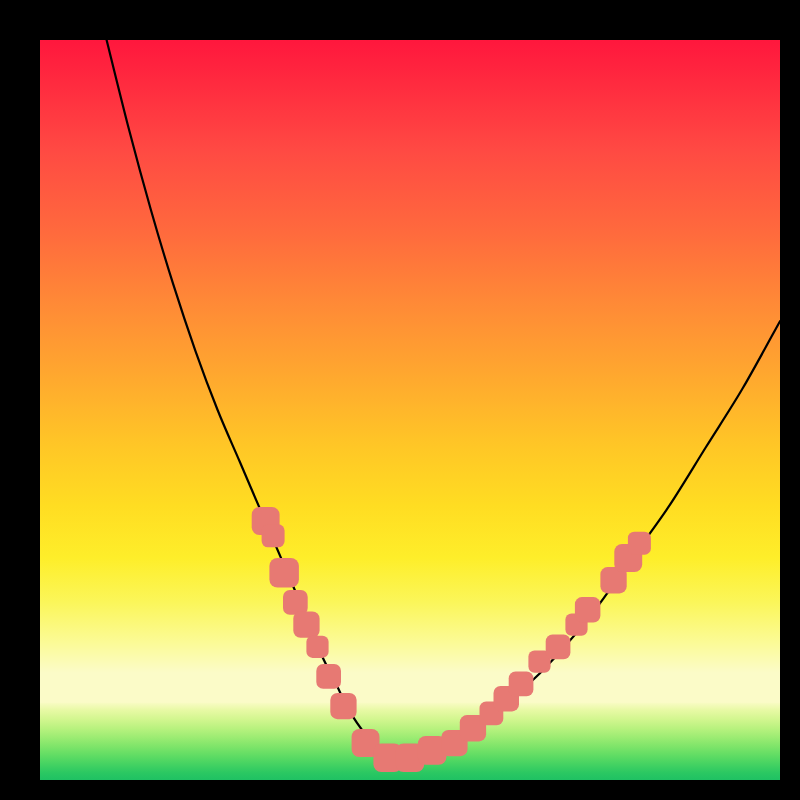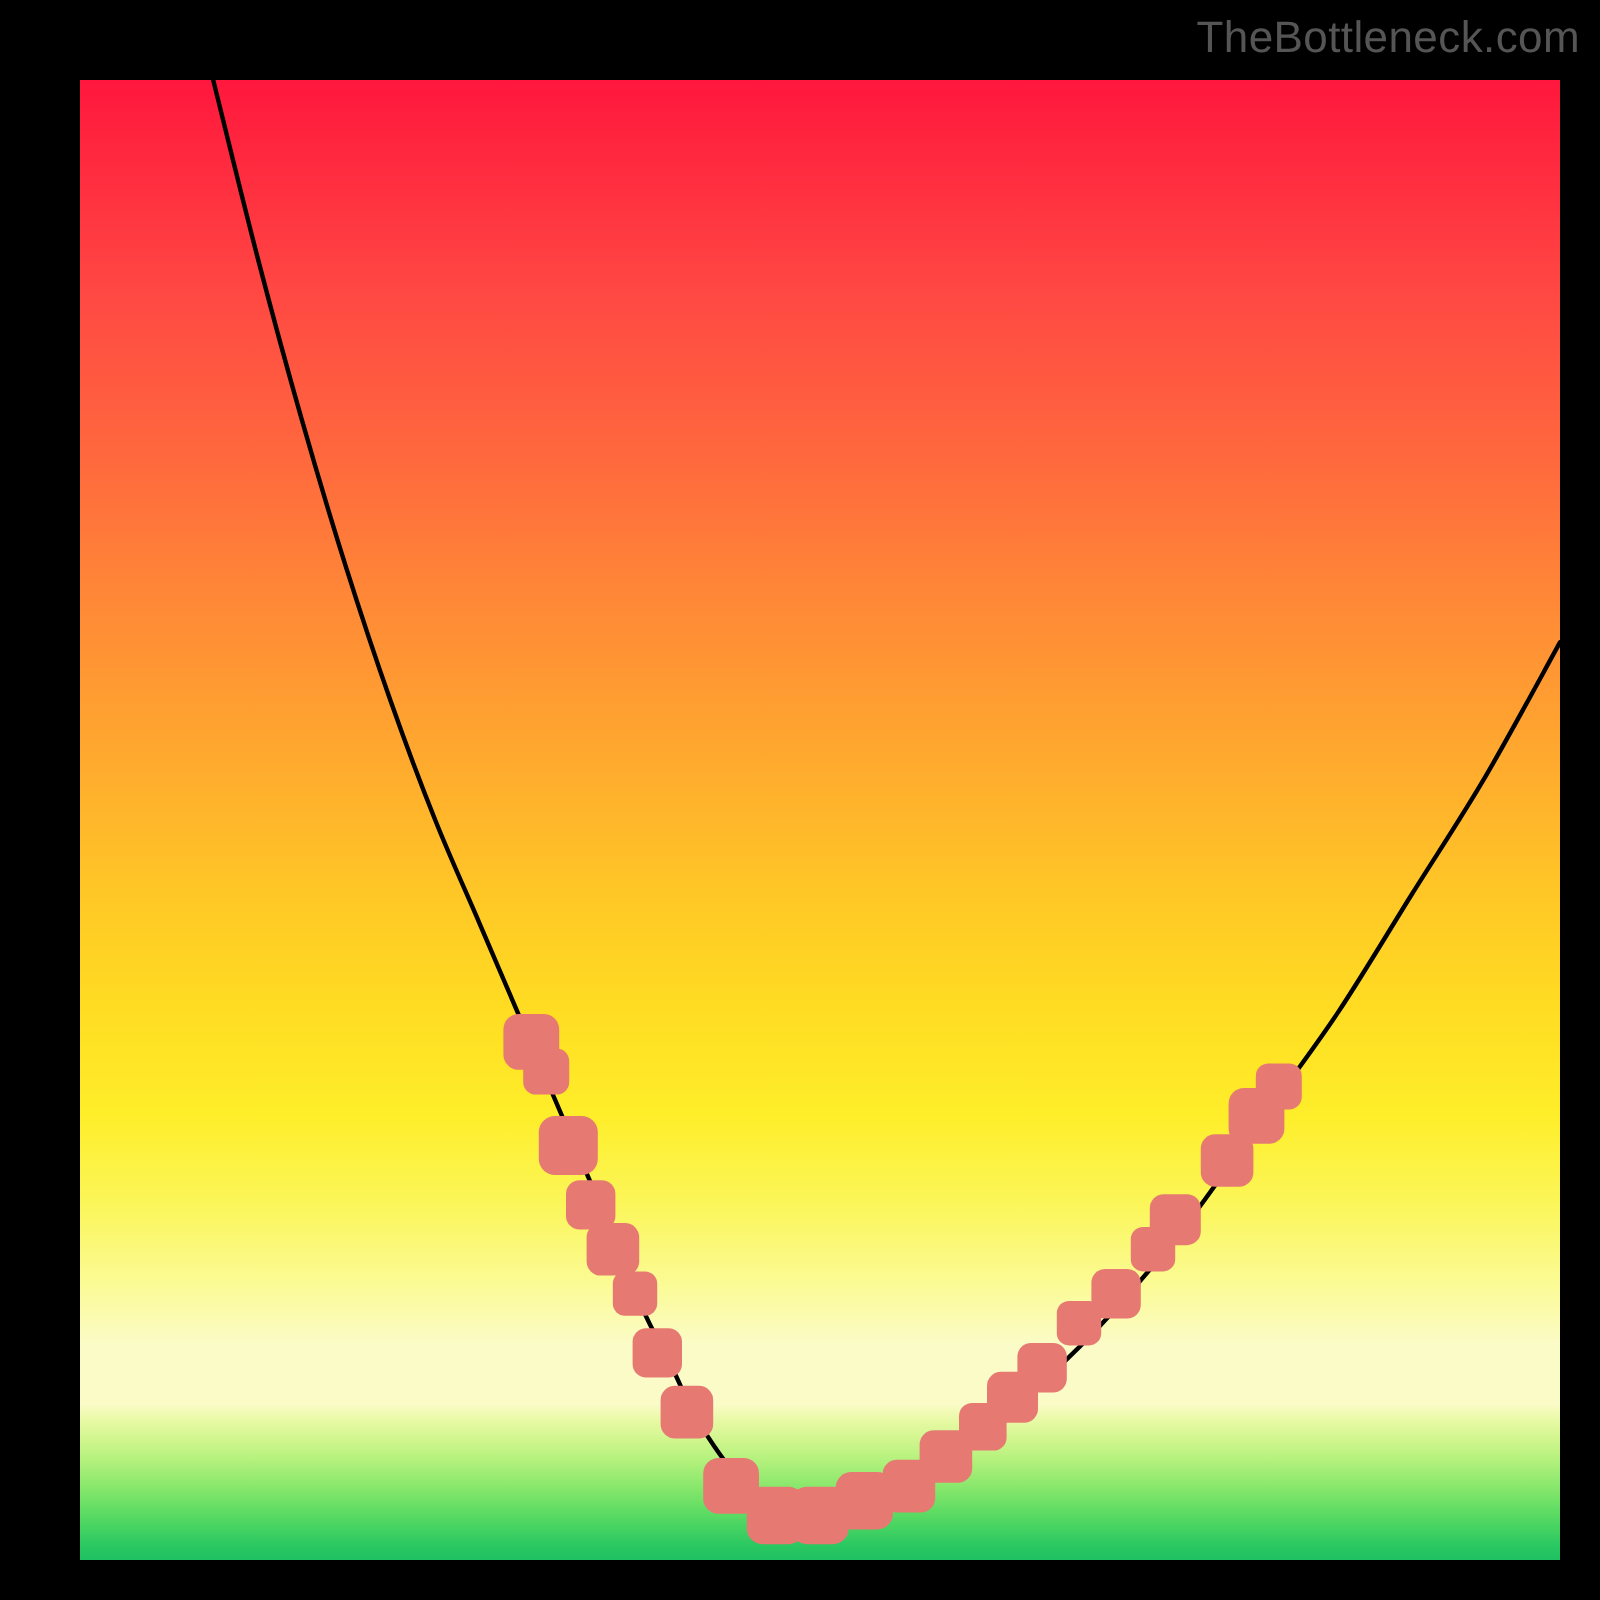--- a/index.html
+++ b/index.html
@@ -76,21 +76,20 @@
   }
   .marker {
     fill: #e77973;
     stroke: none;
   }
 </style>
 </head>
 <body>
 
 <div class="frame">
-  <div class="watermark">TheBottleneck.com</div>
   <div class="plot">
     <svg class="curve" viewBox="0 0 740 740">
       <path id="curve-path" class="curve-path" d="M 66.6 0.0 C 70.3 14.8, 81.4 60.4, 88.8 88.8 C 96.2 117.2, 103.6 144.3, 111.0 170.2 C 118.4 196.1, 125.8 220.8, 133.2 244.2 C 140.6 267.6, 148.0 289.8, 155.4 310.8 C 162.8 331.8, 170.2 351.5, 177.6 370.0 C 185.0 388.5, 192.4 404.5, 199.8 421.8 C 207.2 439.1, 214.6 456.3, 222.0 473.6 C 229.4 490.9, 236.8 508.1, 244.2 525.4 C 251.6 542.7, 260.2 562.4, 266.4 577.2 C 272.6 592.0, 276.3 603.1, 281.2 614.2 C 286.1 625.3, 291.1 633.9, 296.0 643.8 C 300.9 653.7, 304.6 663.5, 310.8 673.4 C 317.0 683.3, 325.6 695.6, 333.0 703.0 C 340.4 710.4, 346.6 715.3, 355.2 717.8 C 363.8 720.3, 374.9 720.3, 384.8 717.8 C 394.7 715.3, 404.5 709.2, 414.4 703.0 C 424.3 696.8, 432.9 689.4, 444.0 680.8 C 455.1 672.2, 468.7 662.3, 481.0 651.2 C 493.3 640.1, 505.7 627.8, 518.0 614.2 C 530.3 600.6, 542.7 585.8, 555.0 569.8 C 567.3 553.8, 579.7 535.3, 592.0 518.0 C 604.3 500.7, 616.7 484.7, 629.0 466.2 C 641.3 447.7, 653.7 426.7, 666.0 407.0 C 678.3 387.3, 690.7 368.8, 703.0 347.8 C 715.3 326.8, 733.8 292.3, 740.0 281.2"></path>
       <g id="markers-group">
           <rect x="211.7" y="467.0" width="27.9" height="27.9" rx="7.7" class="marker" fill="#e77973"></rect>
           <rect x="221.6" y="484.3" width="23.0" height="23.0" rx="6.3" class="marker" fill="#e77973"></rect>
           <rect x="229.4" y="518.0" width="29.5" height="29.5" rx="8.1" class="marker" fill="#e77973"></rect>
           <rect x="243.0" y="550.1" width="24.7" height="24.7" rx="6.8" class="marker" fill="#e77973"></rect>
           <rect x="253.3" y="571.5" width="26.3" height="26.3" rx="7.2" class="marker" fill="#e77973"></rect>
           <rect x="266.4" y="595.7" width="22.2" height="22.2" rx="6.1" class="marker" fill="#e77973"></rect>

